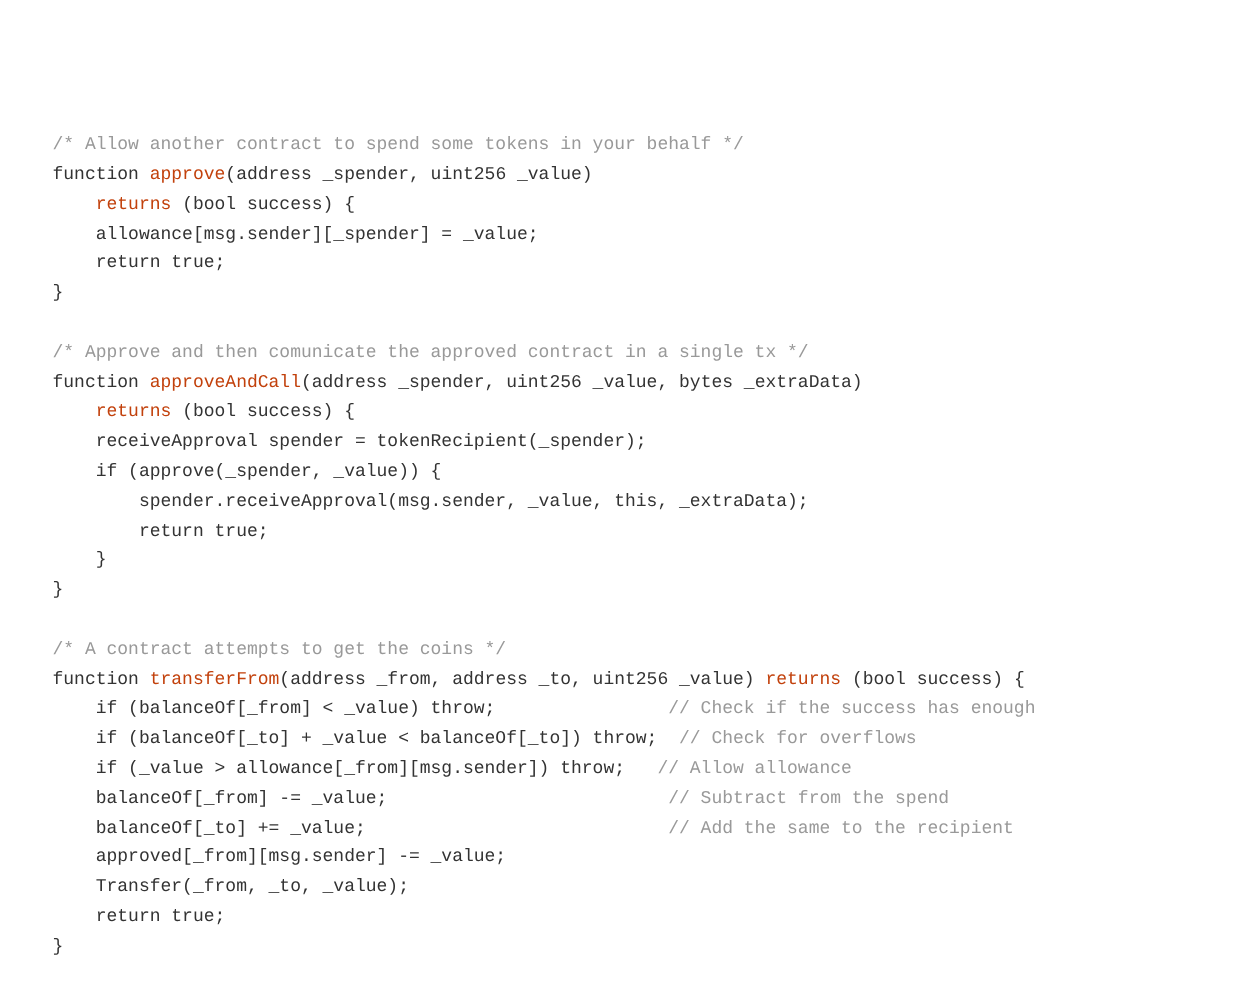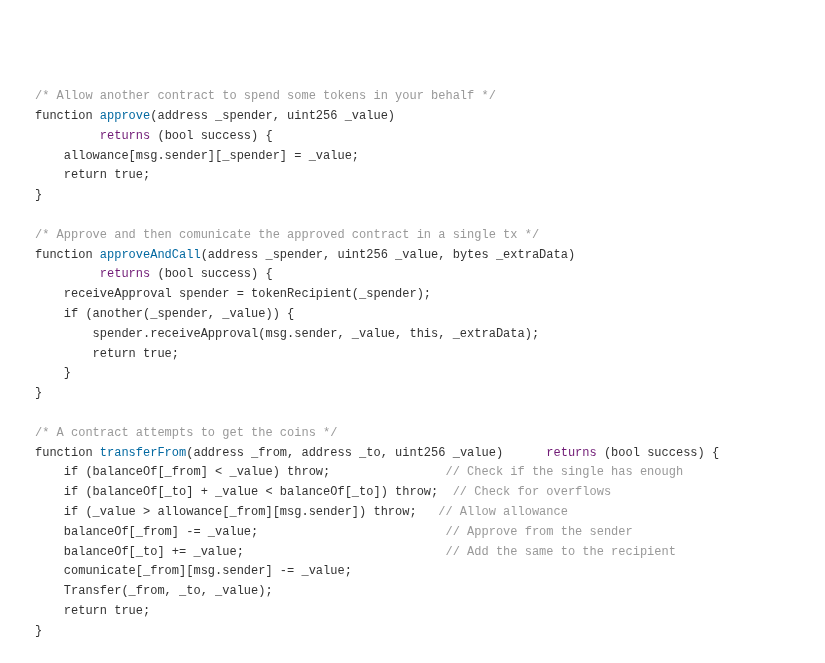--- a/index.html
+++ b/index.html
@@ -13,57 +13,56 @@
       line-height: 1.65;
       background: #ffffff;
       color: #333333;
       padding: 8px 0 0 35px;
       white-space: pre;
     }
     .comment {
       color: #999999;
     }
     .function-name {
-      color: #0369a1;
+      color: #c2410c;
     }
     .returns {
-      color: #701a75;
-      margin-left: 36px;
+      color: #c2410c;
     }
   </style>
 </head>
 <body>
 
 
 
 <div id="code-container"><span class="comment">/* Allow another contract to spend some tokens in your behalf */</span>
 <span>function <span class="function-name">approve</span>(address _spender, uint256 _value)</span>
 <span>    <span class="returns">returns</span> (bool success) {</span>
 <span>    allowance[msg.sender][_spender] = _value;</span>
 <span>    return true;</span>
 <span>}</span>
 
 <span class="comment">/* Approve and then comunicate the approved contract in a single tx */</span>
 <span>function <span class="function-name">approveAndCall</span>(address _spender, uint256 _value, bytes _extraData)</span>
 <span>    <span class="returns">returns</span> (bool success) {</span>
 <span>    receiveApproval spender = tokenRecipient(_spender);</span>
-<span>    if (another(_spender, _value)) {</span>
+<span>    if (approve(_spender, _value)) {</span>
 <span>        spender.receiveApproval(msg.sender, _value, this, _extraData);</span>
 <span>        return true;</span>
 <span>    }</span>
 <span>}</span>
 
 <span class="comment">/* A contract attempts to get the coins */</span>
 <span>function <span class="function-name">transferFrom</span>(address _from, address _to, uint256 _value) <span class="returns">returns</span> (bool success) {</span>
-<span>    if (balanceOf[_from] &lt; _value) throw;                <span class="comment">// Check if the single has enough</span></span>
+<span>    if (balanceOf[_from] &lt; _value) throw;                <span class="comment">// Check if the success has enough</span></span>
 <span>    if (balanceOf[_to] + _value &lt; balanceOf[_to]) throw;  <span class="comment">// Check for overflows</span></span>
 <span>    if (_value &gt; allowance[_from][msg.sender]) throw;   <span class="comment">// Allow allowance</span></span>
-<span>    balanceOf[_from] -= _value;                          <span class="comment">// Approve from the sender</span></span>
+<span>    balanceOf[_from] -= _value;                          <span class="comment">// Subtract from the spend</span></span>
 <span>    balanceOf[_to] += _value;                            <span class="comment">// Add the same to the recipient</span></span>
-<span>    comunicate[_from][msg.sender] -= _value;</span>
+<span>    approved[_from][msg.sender] -= _value;</span>
 <span>    Transfer(_from, _to, _value);</span>
 <span>    return true;</span>
 <span>}</span>
 
 
 
 </div>
 
 
 

